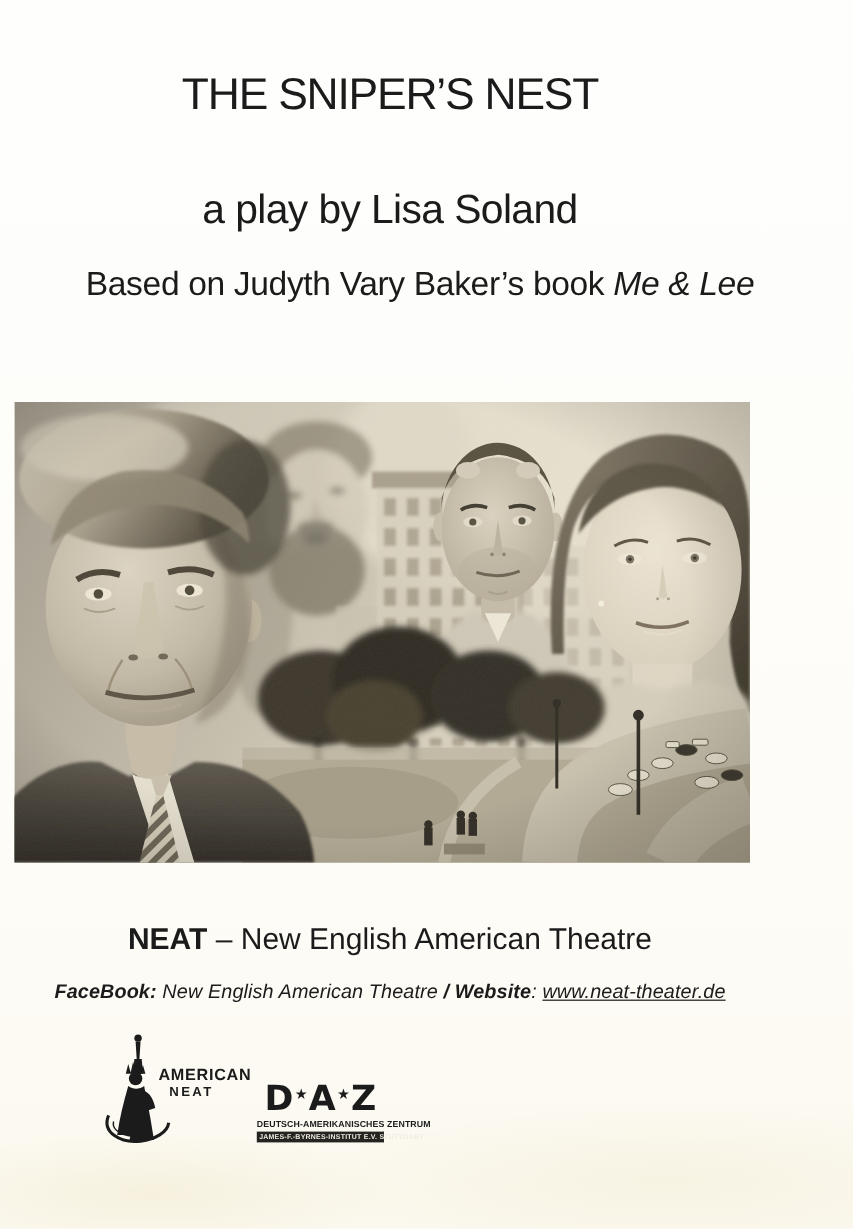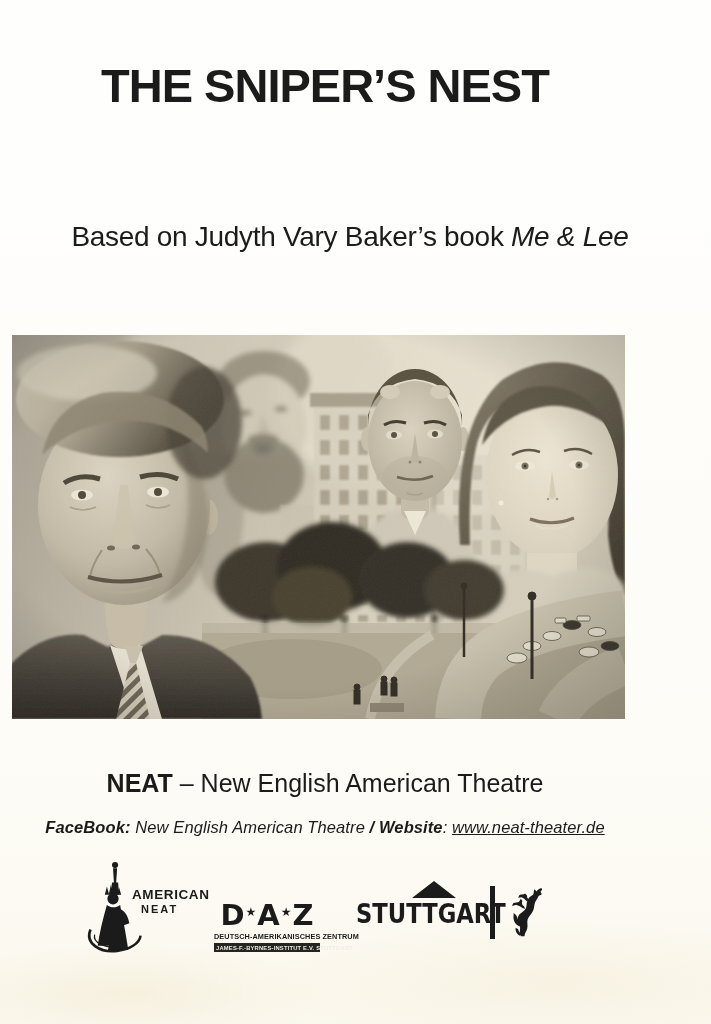--- a/index.html
+++ b/index.html
@@ -12,21 +12,21 @@
   .poster{
     position:relative;width:711px;height:1024px;overflow:hidden;
     background:
       radial-gradient(ellipse 300px 70px at 18% 97%, rgba(236,226,190,0.35), transparent 70%),
       radial-gradient(ellipse 420px 90px at 78% 96%, rgba(238,228,196,0.30), transparent 70%),
       linear-gradient(#fefefd, #fdfcf7 72%, #fbf8ee);
   }
   .content{position:absolute;left:0;top:0;width:650px;height:100%;}
   .center{width:100%;text-align:center;position:absolute;left:0;}
 
-  .title{top:58px;font-size:47px;font-weight:bold;letter-spacing:-1px;margin:0;}
+  .title{top:58px;font-size:37px;font-weight:normal;letter-spacing:-1px;margin:0;}
   .subtitle{top:156px;font-size:34px;font-weight:400;letter-spacing:-0.5px;}
   .based-on{top:221px;font-size:28px;letter-spacing:-0.3px;padding-left:25px;}
   .based-on em{font-style:italic;}
 
   .photo{position:absolute;left:12px;top:335px;width:613px;height:384px;}
   .photo svg{display:block;}
 
   .theatre-line{top:769px;font-size:25px;}
   .theatre-line .b{font-weight:bold;}
 
@@ -52,20 +52,21 @@
   .st-bar{position:absolute;left:134px;top:4px;width:5px;height:53px;background:#1b1b1b;}
   .st-horse{position:absolute;left:148px;top:4px;}
 </style>
 </head>
 <body>
 
 <div class="poster">
   <div class="content">
 
     <h1 class="center title">THE SNIPER’S NEST</h1>
+    <div class="center subtitle">a play by Lisa Soland</div>
     <div class="center based-on"><span>Based on Judyth Vary Baker’s book </span><em>Me &amp; Lee</em></div>
 
     <div class="photo">
       <svg width="613" height="384" viewBox="0 0 613 384" xmlns="http://www.w3.org/2000/svg">
         <defs>
           <linearGradient id="bgGrad" x1="0" y1="0" x2="1" y2="0.3">
             <stop offset="0" stop-color="#a49d8f"></stop>
               <stop offset="0.45" stop-color="#c6bfae"></stop>
             <stop offset="0.75" stop-color="#ddd6c5"></stop>
               <stop offset="1" stop-color="#cfc8b6"></stop>
@@ -308,30 +309,16 @@
           <div class="ad-line2">NEAT</div>
         </div>
       </div>
 
       <div class="logo-daz">
         <div class="daz-word"><span>D</span><span class="daz-star">★</span><span>A</span><span class="daz-star">★</span><span>Z</span></div>
         <div class="daz-sub">DEUTSCH-AMERIKANISCHES ZENTRUM</div>
         <div class="daz-bar">JAMES-F.-BYRNES-INSTITUT E.V. STUTTGART</div>
       </div>
 
-      <div class="logo-stuttgart">
-        <div class="st-roof"></div>
-        <div class="st-word">STUTTGART</div>
-        <div class="st-bar"></div>
-        <span class="st-horse">
-          <svg width="40" height="52" viewBox="0 0 38 48" xmlns="http://www.w3.org/2000/svg" fill="#1b1b1b">
-            <path d="M16,47 C14,43 16,40 15,37 C13,33 12,29 15,26 C17,24 20,23 21,20 C22,17 21,15 23,12 C24,9 27,9 28,7 C28.5,5.5 28,4 29,2.5 L31,4.5 C32,3 33,2 35,1.5 C36,1.2 36.5,2 36,3 L34.5,5 C35.5,5.5 36,6.5 35.5,7.5 L33,8.5 C32,11 30.5,12.5 29.5,15 C28.5,17.5 29,20 27.5,23 C26,26 23.5,28 22.5,31 C21.5,34 23,37 22,40 C21.2,42.5 19.5,44.5 19.5,47 Z"></path>
-            <path d="M20,21 C17,20.5 15.5,18 12.5,17.5 C10.5,17.2 9.5,18.5 7.5,18 L9,15.5 C11,14.8 13,15.5 14.5,14 L16,11.5 L17.5,13.5 C16.5,15.5 17,17.5 19,18.5 Z"></path>
-            <path d="M22,14 C20,12.5 19,10.5 16.5,10 L13.5,10.5 L14.5,8 C16.5,7 18.5,8 20,6.5 L22,8.5 C21.5,10 22.5,11.5 24,12 Z"></path>
-            <path d="M16,38 C12,37 9.5,34 9,30 C8.8,28 9.5,26.5 9,25 C11,26 12.5,28 13,30.5 C13.5,33 15,35 17,36 Z"></path>
-            <path d="M15,46.5 C12,45 10.5,42 11,39 L13.5,40.5 C13.8,42.5 15,44 16.5,45 Z"></path>
-          </svg>
-        </span>
-      </div>
 
     </div>
   </div>
 </div>
 
 </body></html>

